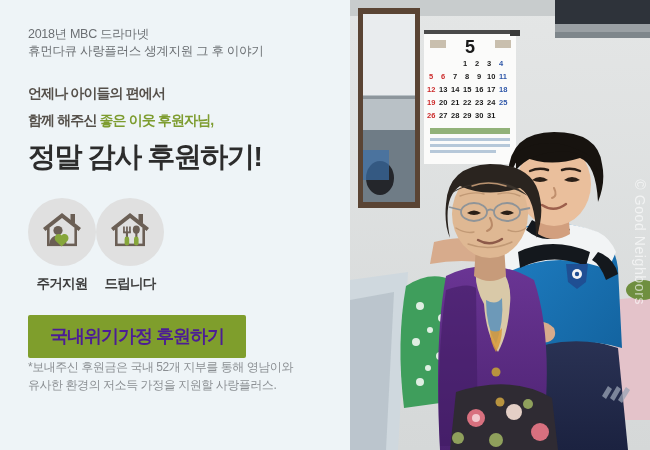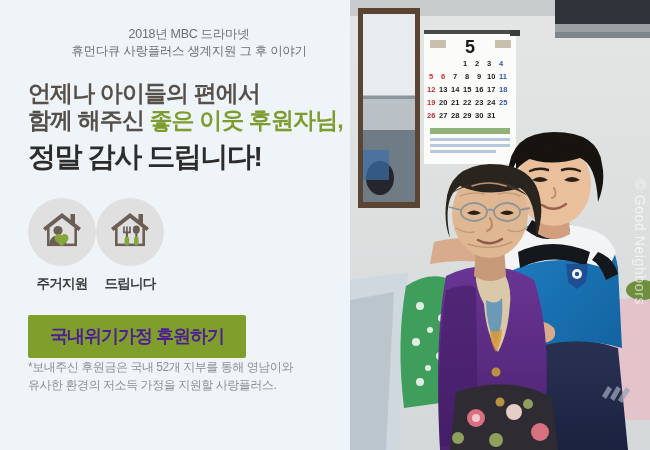--- a/index.html
+++ b/index.html
@@ -32,28 +32,27 @@
     padding: 26px 0 0 28px;
   }
 
   .eyebrow {
     color: #6b6f73;
     font-size: 12.5px;
     line-height: 17px;
     letter-spacing: -0.3px;
     font-weight: 400;
     white-space: nowrap;
-    text-align: center;
   }
 
   .headline {
     margin-top: 20px;
   }
   .headline .line {
-    font-size: 23px;
+    font-size: 14px;
     line-height: 27px;
     font-weight: 700;
     letter-spacing: -0.9px;
     color: #55504a;
     white-space: nowrap;
   }
   .headline .accent {
     color: #7d9c2f;
   }
   .headline .line-big {
@@ -152,21 +151,21 @@
   <div class="left-panel">
 
     <div>
       <div class="eyebrow">2018년 MBC 드라마넷</div>
       <div class="eyebrow">휴먼다큐 사랑플러스 생계지원 그 후 이야기</div>
     </div>
 
     <div class="headline">
       <div class="line">언제나 아이들의 편에서</div>
       <div class="line"><span>함께 해주신 </span><span class="accent">좋은 이웃 후원자님,</span></div>
-      <div class="line-big">정말 감사 드립니다!</div>
+      <div class="line-big">정말 감사 후원하기!</div>
     </div>
 
     <div class="support-row">
 
       <div class="support-item">
         <div class="support-circle">
           <span>
             <svg width="44" height="42" viewBox="0 0 44 42" aria-hidden="true">
 
               <rect x="30.5" y="5" width="4.5" height="9" fill="#6b5f55"></rect>

